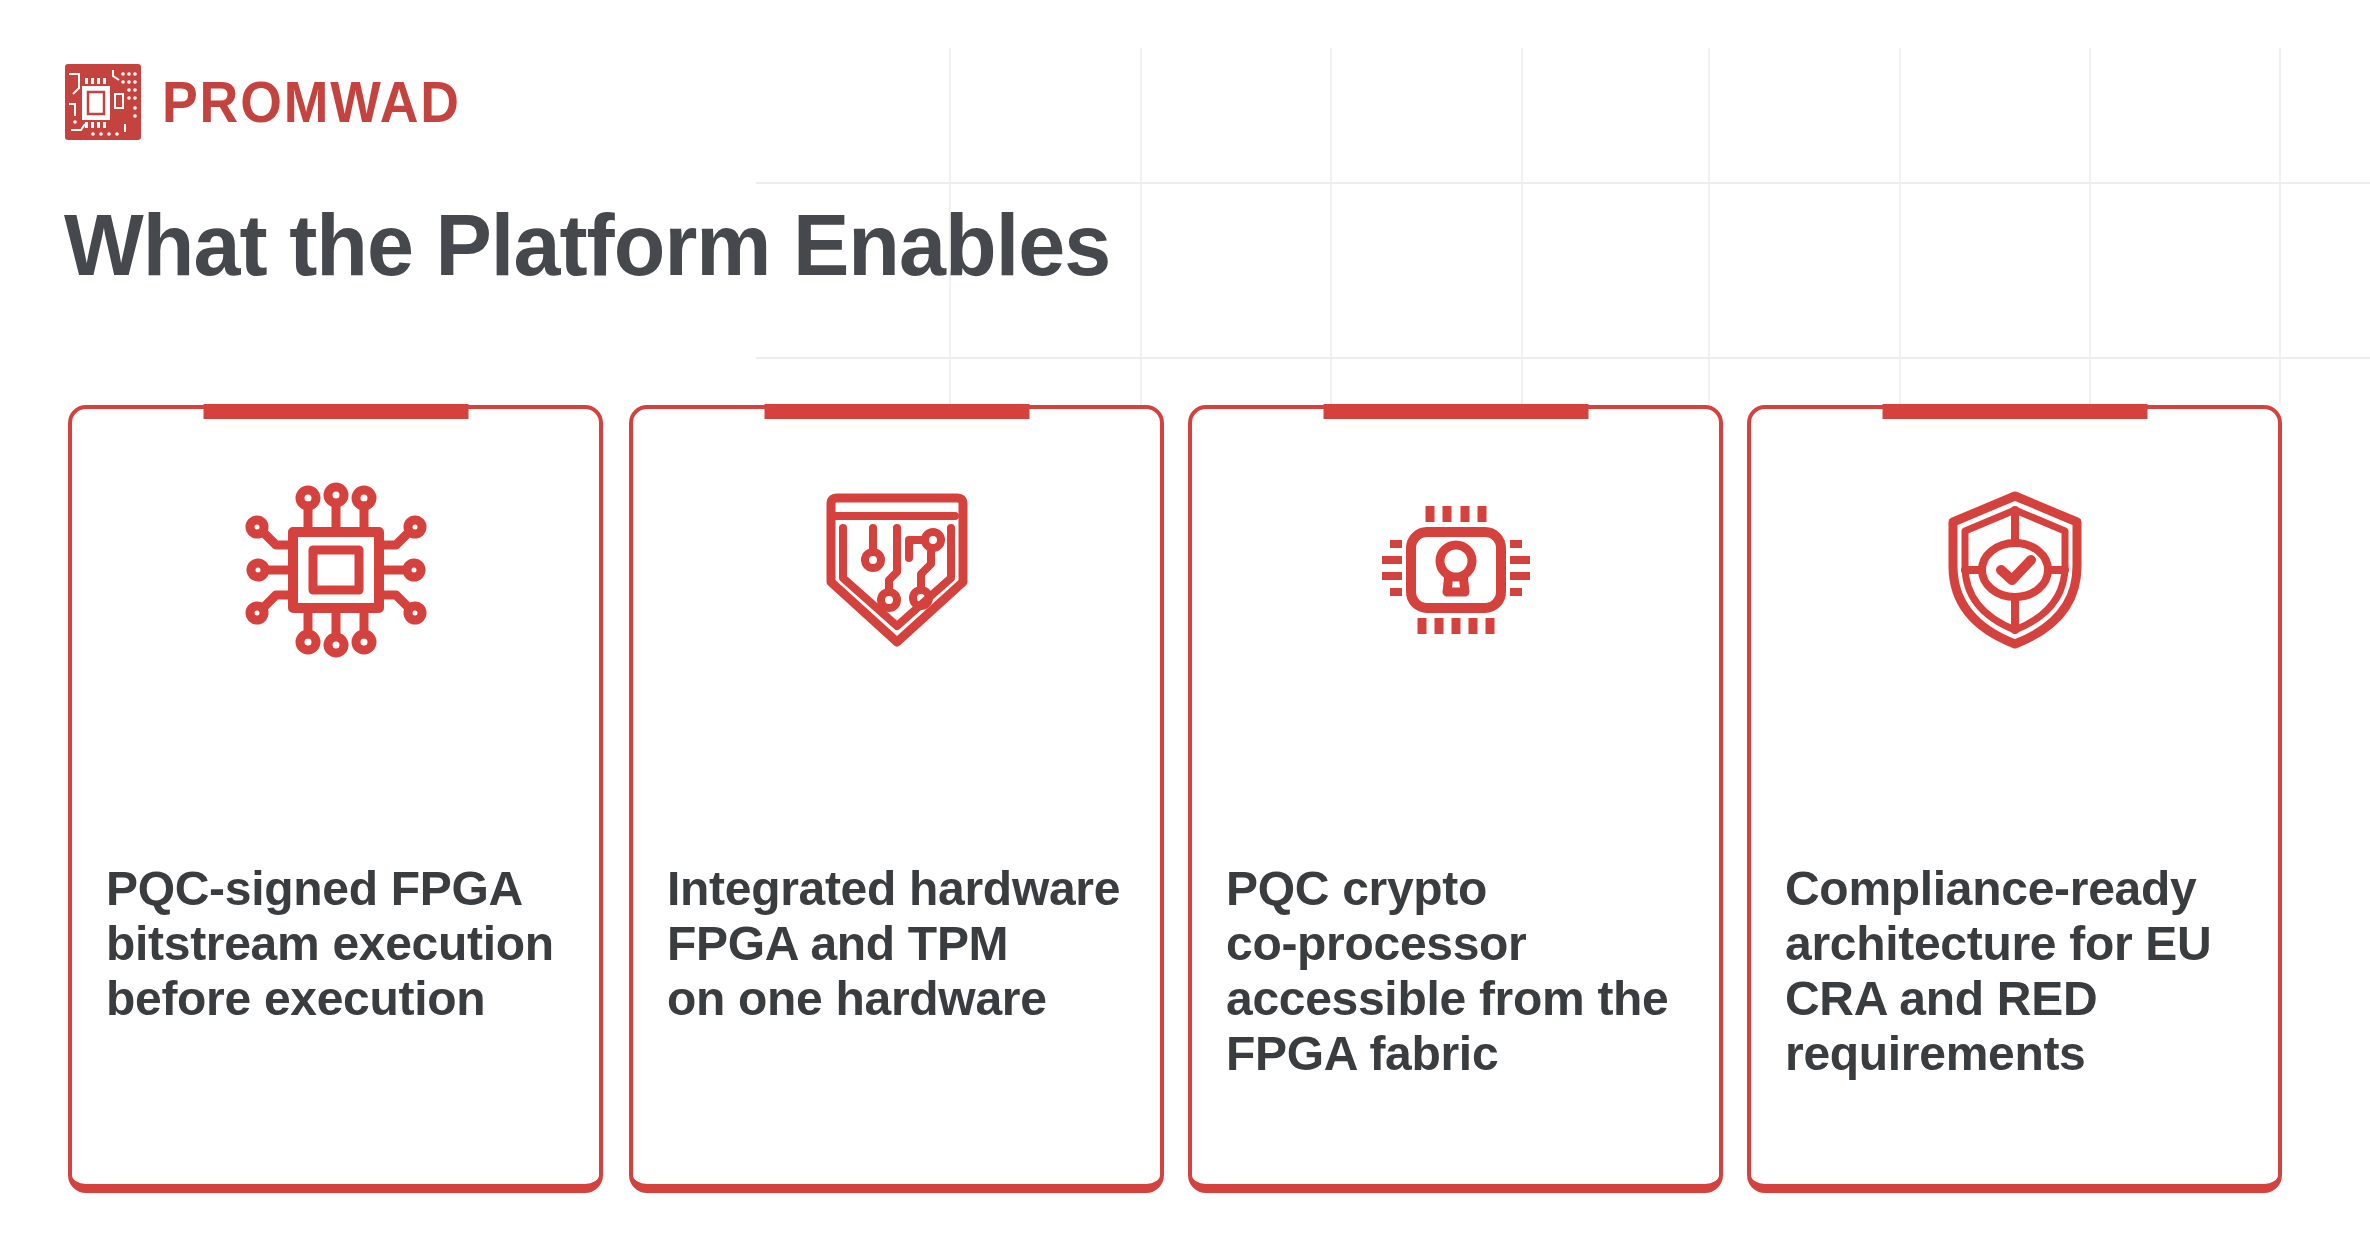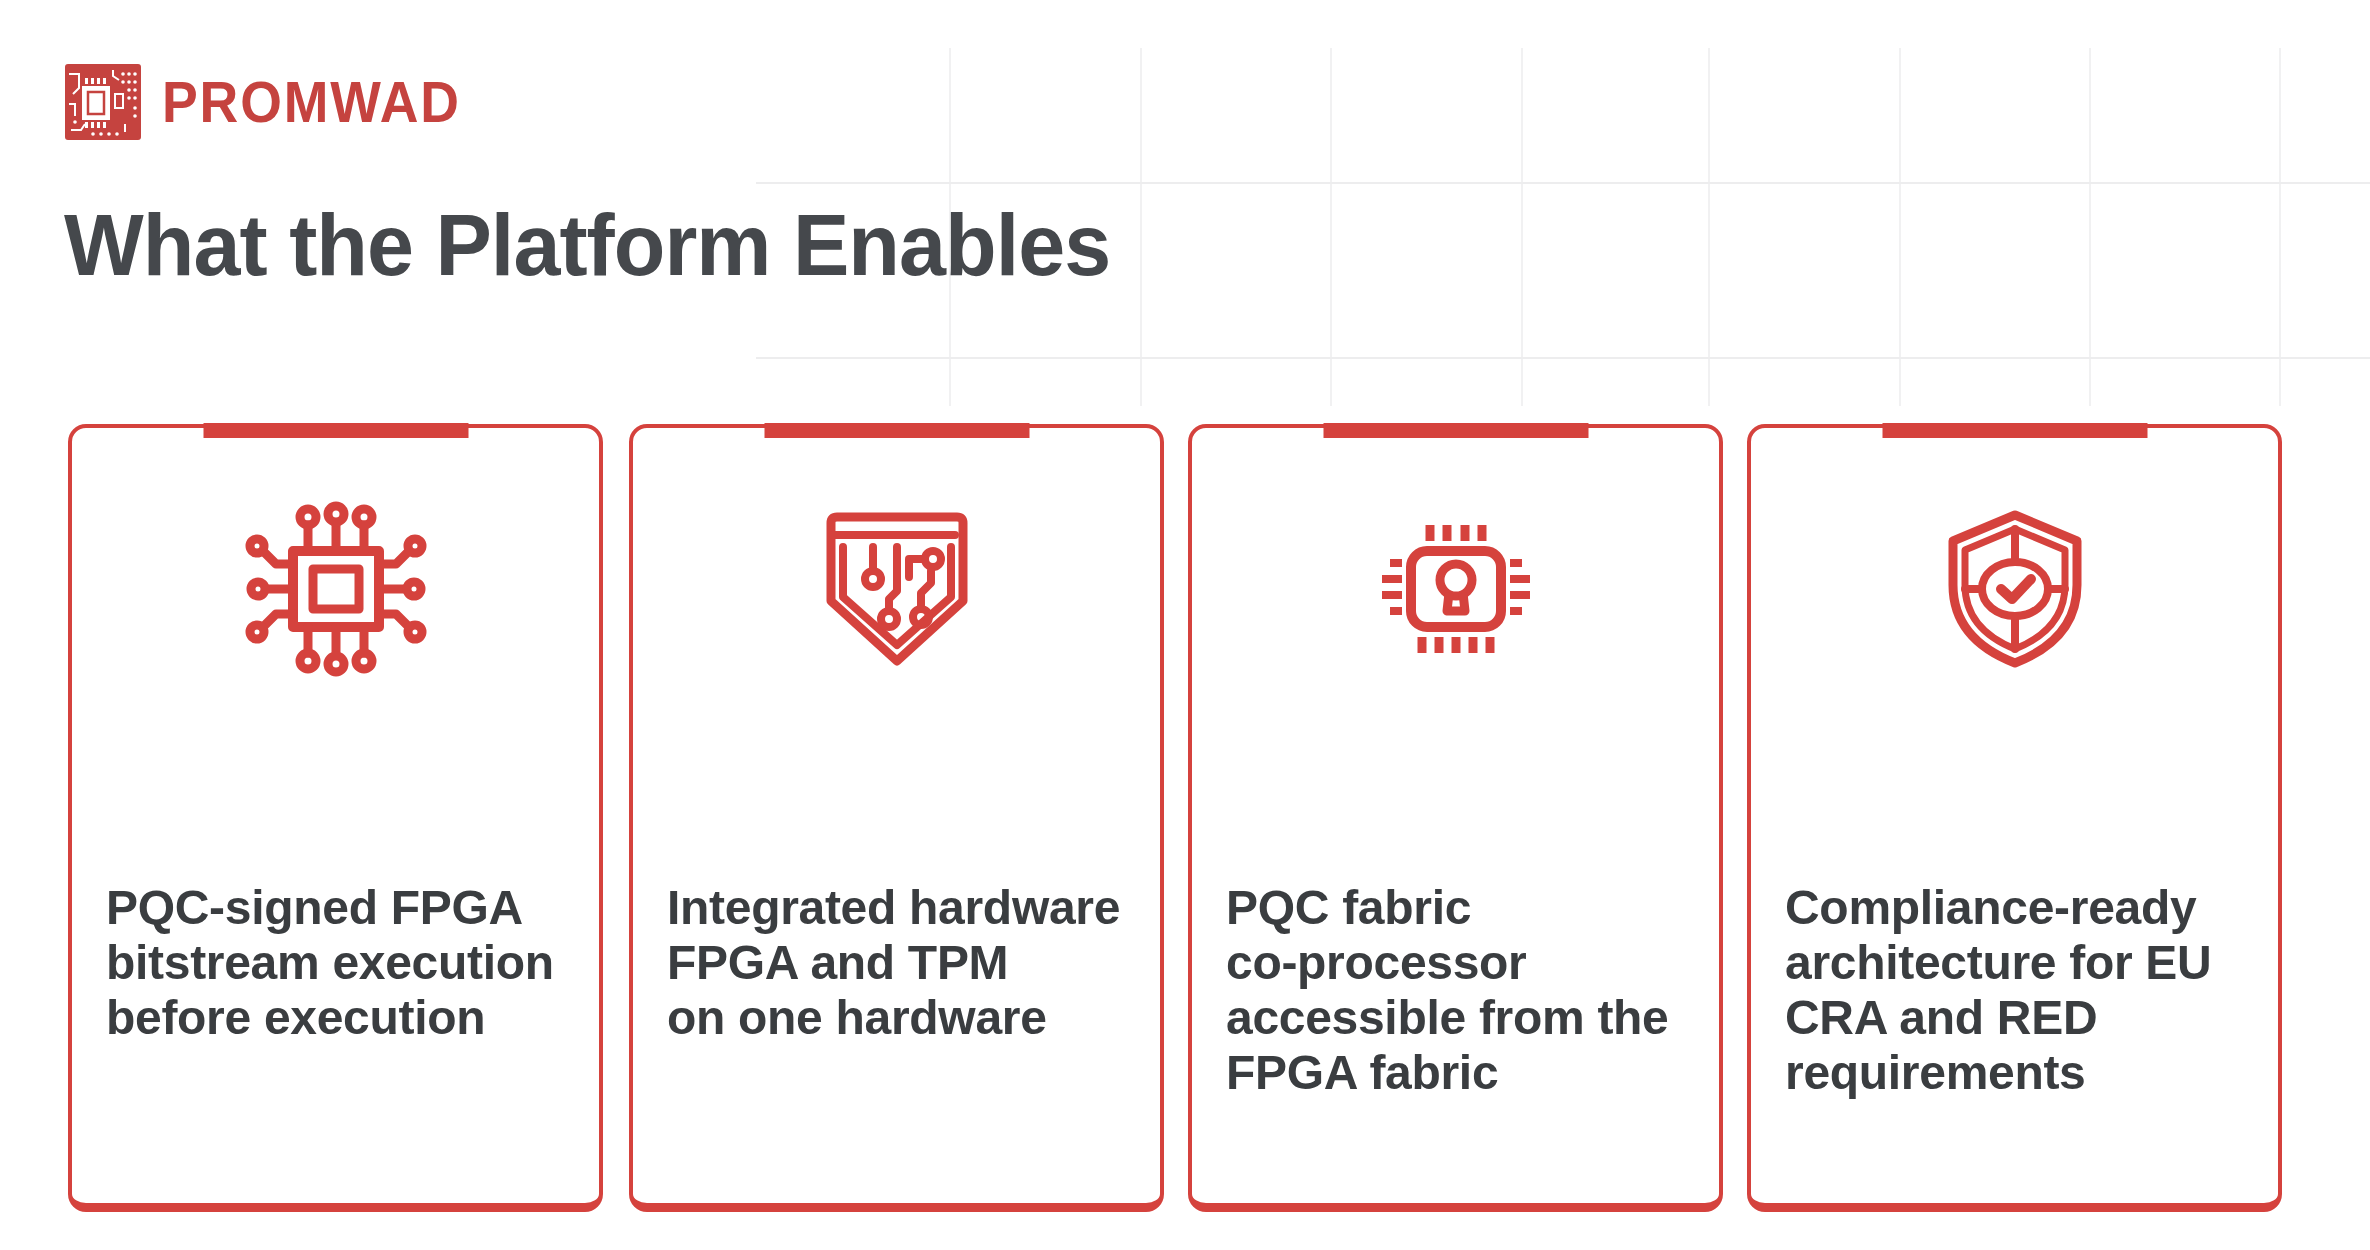--- a/index.html
+++ b/index.html
@@ -24,21 +24,21 @@
     transform:scaleX(.94);transform-origin:left center;white-space:nowrap;
   }
   .page-title{
     position:absolute;left:64px;top:196px;margin:0;
     font-size:88px;line-height:1.12;font-weight:800;letter-spacing:-1px;
     color:#45484c;white-space:nowrap;
     transform:scaleX(.96);transform-origin:left center;
   }
 
   
-  .cards{position:absolute;left:0;top:424px;width:2370px;height:788px;}
+  .cards{position:absolute;left:0;top:405px;width:2370px;height:788px;}
   .card{
     position:absolute;top:0;height:788px;width:535px;
     background:#ffffff;border:4px solid #d5423d;border-bottom-width:9px;
     border-radius:18px;box-sizing:border-box;
   }
   .card.c1{left:68px}.card.c2{left:629px}.card.c3{left:1188px}.card.c4{left:1747px}
   .card-topbar{
     position:absolute;top:-5px;left:50%;transform:translateX(-50%);
     width:265px;height:15px;background:#d5423d;
   }
@@ -222,21 +222,21 @@
 
     <g stroke-width="8">
       <line x1="154" y1="74" x2="166" y2="74"></line>
             <line x1="154" y1="90" x2="174" y2="90"></line>
       <line x1="154" y1="106" x2="174" y2="106"></line>
             <line x1="154" y1="122" x2="166" y2="122"></line>
     </g>
   </svg>
       </div>
       <div class="card-text">
-        <span class="line">PQC fabric</span>
+        <span class="line">PQC crypto</span>
         <span class="line">co-processor</span>
         <span class="line">accessible from the</span>
         <span class="line">FPGA fabric</span>
       </div>
     </div>
     <div class="card c4">
       <div class="card-topbar"></div>
       <div class="card-icon">
         <svg viewBox="0 0 200 200" fill="none" stroke="#d5423d" stroke-width="8" stroke-linecap="round" stroke-linejoin="round">
     <path d="M100 26 L162 52 V96 Q162 150 100 174 Q38 150 38 96 V52 Z" stroke-width="9"></path>

